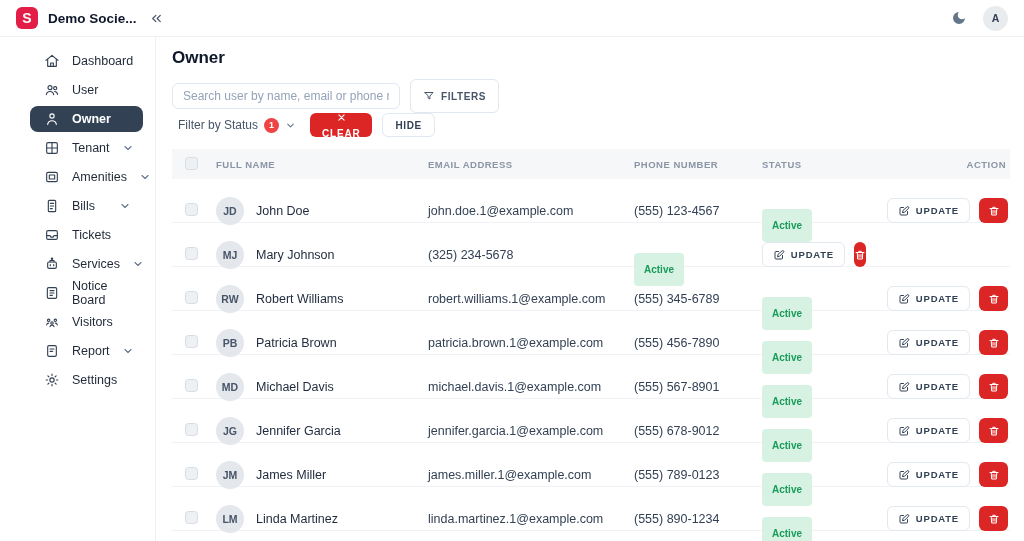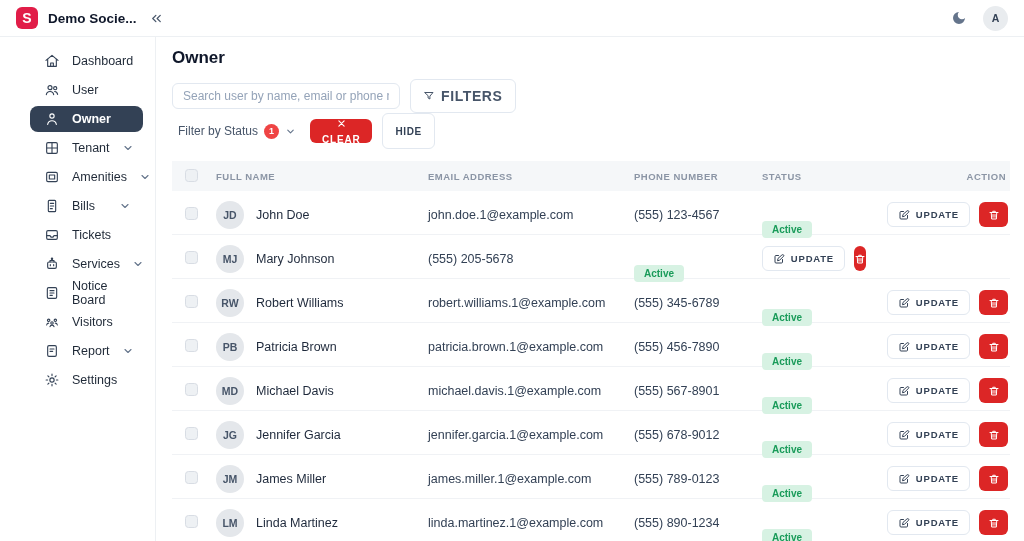--- a/index.html
+++ b/index.html
@@ -30,54 +30,54 @@
   
   .main { padding:11px 14px 0 16px; background:#fff; overflow:hidden; }
   .page-title { font-size:17px; font-weight:700; color:#0f172a; margin-bottom:11px; }
   .toolbar { display:flex; align-items:center; gap:10px; }
   .search-input { width:228px; height:26px; border:1px solid #e2e8f0; border-radius:6px;
     padding:0 10px; font-size:12px; color:#1e293b; outline:none;
     font-family:"Liberation Sans", sans-serif; }
   .search-input::placeholder { color:#94a3b8; }
   .btn { display:flex; align-items:center; gap:6px; border-radius:6px; cursor:pointer;
     font-family:"Liberation Sans", sans-serif; border:1px solid #e2e8f0; background:#fff; }
-  .btn-filters { height:26px; padding:16px 12px; font-size:14px; font-weight:700;
+  .btn-filters { height:26px; padding:16px 12px; font-size:10px; font-weight:700;
     letter-spacing:.6px; color:#475569; }
   .toolbar-right { margin-left:auto; display:flex; align-items:center; gap:10px; }
   .btn-export { height:27px; padding:0 11px; font-size:12px; font-weight:600; color:#0f172a; }
   .btn-add { height:28px; padding:0 15px; font-size:12px; font-weight:700; color:#fff;
     background:#E11D48; border:none; border-radius:6px; cursor:pointer; }
   
   .filterbar { display:flex; align-items:center; gap:10px; }
   .filter-chip { display:flex; align-items:center; gap:6px; font-size:12px; color:#475569;
     padding:0 4px 0 6px; cursor:pointer; }
   .filter-count { width:15px; height:15px; border-radius:50%; background:#EF4444; color:#fff;
     font-size:9px; font-weight:700; display:flex; align-items:center; justify-content:center; }
   .btn-clear { height:24px; padding:0 12px; font-size:10px; font-weight:700; letter-spacing:.8px;
     color:#fff; background:#DC2626; border:none; border-radius:6px; cursor:pointer;
     display:flex; align-items:center; gap:6px;flex-direction:column; }
-  .btn-hide { height:36px; padding:0 12px; font-size:10px; font-weight:700; letter-spacing:.6px;
+  .btn-hide { height:24px; padding:0 12px; font-size:10px; font-weight:700; letter-spacing:.6px;
     color:#334155; }
   
   .table { margin-top:12px; }
   .trow { display:grid; grid-template-columns:44px 212px 1fr 128px 106px 142px;
     align-items:center; }
   .thead { background:#f5f7f9; height:30px; font-size:9.5px; font-weight:700; color:#8b95a5;
     letter-spacing:.5px; }
   .tbody-row { height:44px; border-bottom:1px solid #f0f2f5; font-size:12.5px; }
   .cell-action { display:flex; justify-content:flex-end; align-items:center; gap:9px;
     padding-right:2px; }
   .checkbox { width:13px; height:13px; border:1px solid #d8dde4; border-radius:3.5px;
     background:#eef1f4; margin-left:13px; cursor:pointer; display:inline-block; }
   .cell-name { display:flex; align-items:center; gap:12px; font-weight:500; color:#1e293b; }
   .avatar-row { width:28px; height:28px; border-radius:50%; background:#e4e7eb; color:#475569;
     font-size:10.5px; font-weight:700; display:flex; align-items:center; justify-content:center; }
   .cell-email, .cell-phone { color:#334155; font-size:12.5px; }
   .badge-active { display:inline-block; background:#d7f2e3; color:#199b59; font-size:10px;
-    font-weight:600; padding:3px 10px; border-radius:4px;margin-top:30px; }
+    font-weight:600; padding:11px 10px; border-radius:4px;margin-top:30px; }
   .btn-update { height:25px; padding:0 10px; font-size:9.5px; font-weight:700;
     letter-spacing:.8px; color:#334155; }
   .btn-delete { width:29px; height:25px; background:#DC2626; border:none; border-radius:6px;
     cursor:pointer; display:flex; align-items:center; justify-content:center; }
 </style>
 </head>
 <body>
 
 <div class="app">
 
@@ -341,21 +341,21 @@
             </button>
         </div>
       </div>
 
       <div class="trow tbody-row">
         <div><span class="checkbox"></span></div>
         <div class="cell-name">
             <span class="avatar-row">MJ</span>
             <span>Mary Johnson</span>
           </div>
-        <div class="cell-phone">(555) 205-5678</div>
+        <div class="cell-phone">(325) 234-5678</div>
         <div><span class="badge-active">Active</span></div>
         <div class="cell-action">
           <button class="btn btn-update">
               <span style="display:flex;">
                 <svg width="12" height="12" viewBox="0 0 24 24" fill="none" stroke="currentColor" stroke-width="2" stroke-linecap="round" stroke-linejoin="round">
                   <path d="M11 5H6a2 2 0 0 0-2 2v11a2 2 0 0 0 2 2h11a2 2 0 0 0 2-2v-5"></path>
                   <path d="M18.4 3.6a2 2 0 0 1 2.8 2.8L13 14.6l-4 .9.9-4z"></path>
                 </svg>
               </span>
               <span>UPDATE</span>

